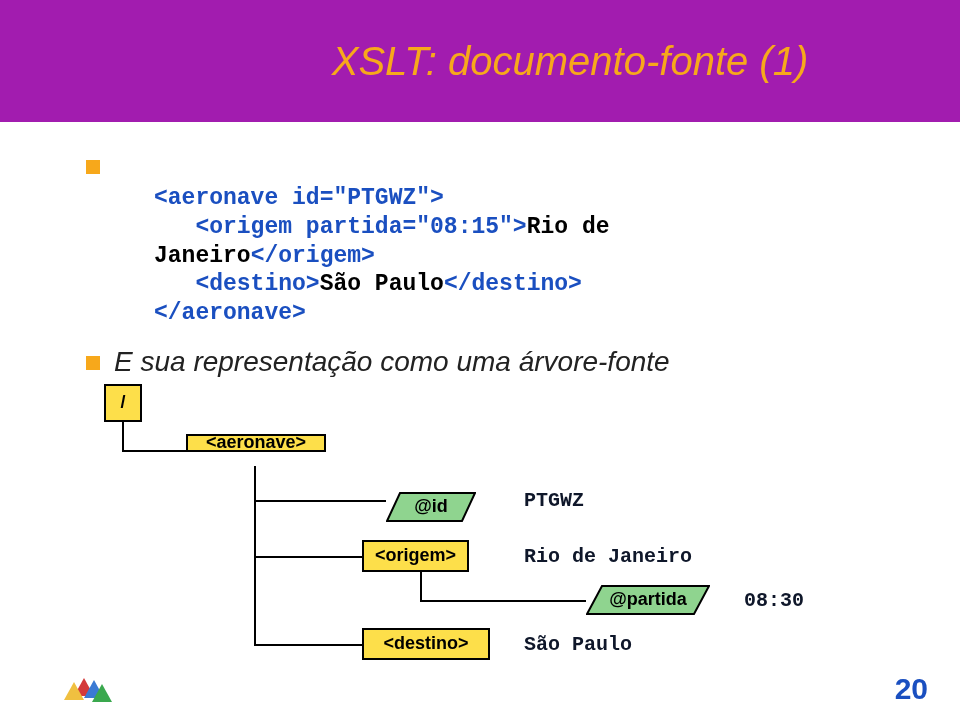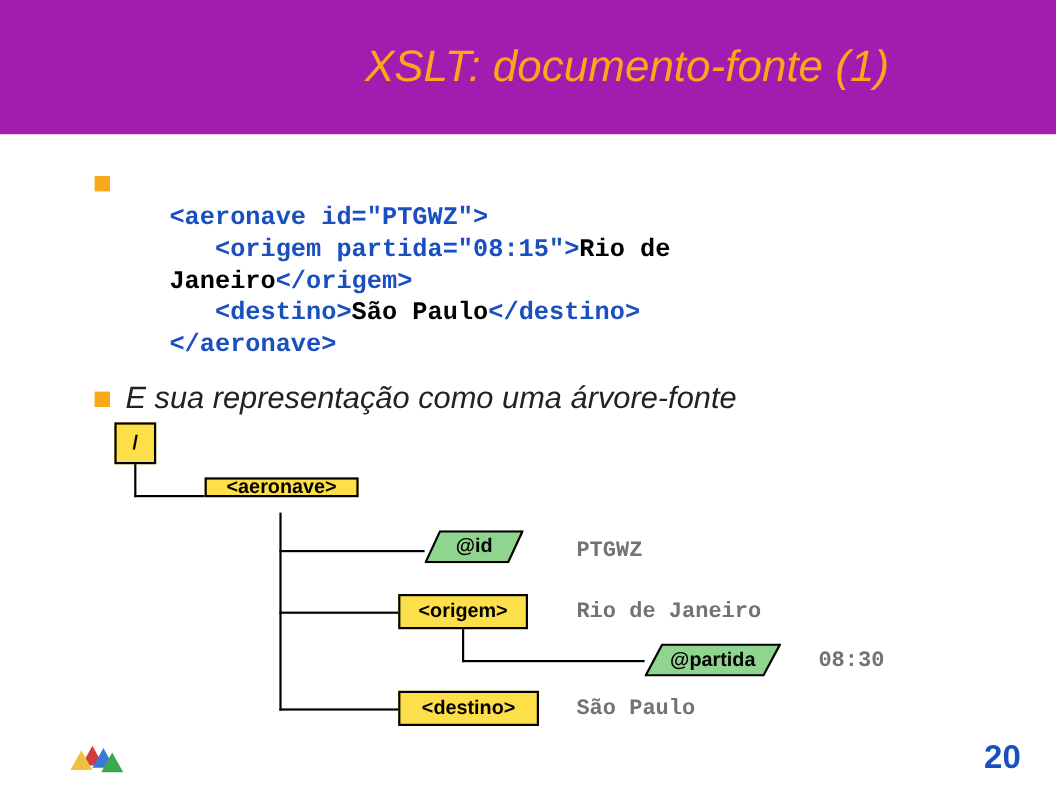--- a/index.html
+++ b/index.html
@@ -94,21 +94,21 @@
     inset: 0;
     display: flex;
     align-items: center;
     justify-content: center;
   }
   .plain-text {
     position: absolute;
     font-family: "Courier New", monospace;
     font-weight: bold;
     font-size: 20px;
-    color: #737373;
+    color: #0f172a;
   }
   .hline {
     position: absolute;
     height: 2px;
     background: #000;
   }
   .vline {
     position: absolute;
     width: 2px;
     background: #000;
@@ -159,30 +159,30 @@
     <div class="dbox yellow-box" style="left:0; top:0; width:38px; height:38px;">/</div>
 
     <div class="vline" style="left:18px; top:38px; height:30px;"></div>
     <div class="hline" style="left:18px; top:66px; width:64px;"></div>
 
     <div class="dbox yellow-box" style="left:82px; top:50px; width:140px; height:18px;">&lt;aeronave&gt;</div>
 
     <div class="vline" style="left:150px; top:82px; height:180px;"></div>
 
     <div class="hline" style="left:150px; top:116px; width:132px;"></div>
-    <div class="para-box" style="left:282px; top:98px; width:90px; height:30px;">
+    <div class="para-box" style="left:282px; top:108px; width:90px; height:30px;">
       <svg class="para-shape" viewBox="0 0 90 30" preserveAspectRatio="none">
         <polygon points="14,1 89,1 76,29 1,29" fill="#8fd48f" stroke="#000" stroke-width="2"></polygon>
       </svg>
       <div class="para-label">@id</div>
     </div>
     <div class="plain-text" style="left:420px; top:105px;">PTGWZ</div>
 
     <div class="hline" style="left:150px; top:172px; width:108px;"></div>
-    <div class="dbox yellow-box" style="left:258px; top:156px; width:118px; height:32px;">&lt;origem&gt;</div>
+    <div class="dbox yellow-box" style="left:258px; top:156px; width:107px; height:32px;">&lt;origem&gt;</div>
     <div class="plain-text" style="left:420px; top:161px;">Rio de Janeiro</div>
 
     <div class="vline" style="left:316px; top:188px; height:30px;"></div>
     <div class="hline" style="left:316px; top:216px; width:166px;"></div>
     <div class="para-box" style="left:482px; top:201px; width:124px; height:30px;">
       <svg class="para-shape" viewBox="0 0 124 30" preserveAspectRatio="none">
         <polygon points="16,1 123,1 108,29 1,29" fill="#8fd48f" stroke="#000" stroke-width="2"></polygon>
       </svg>
       <div class="para-label">@partida</div>
     </div>

